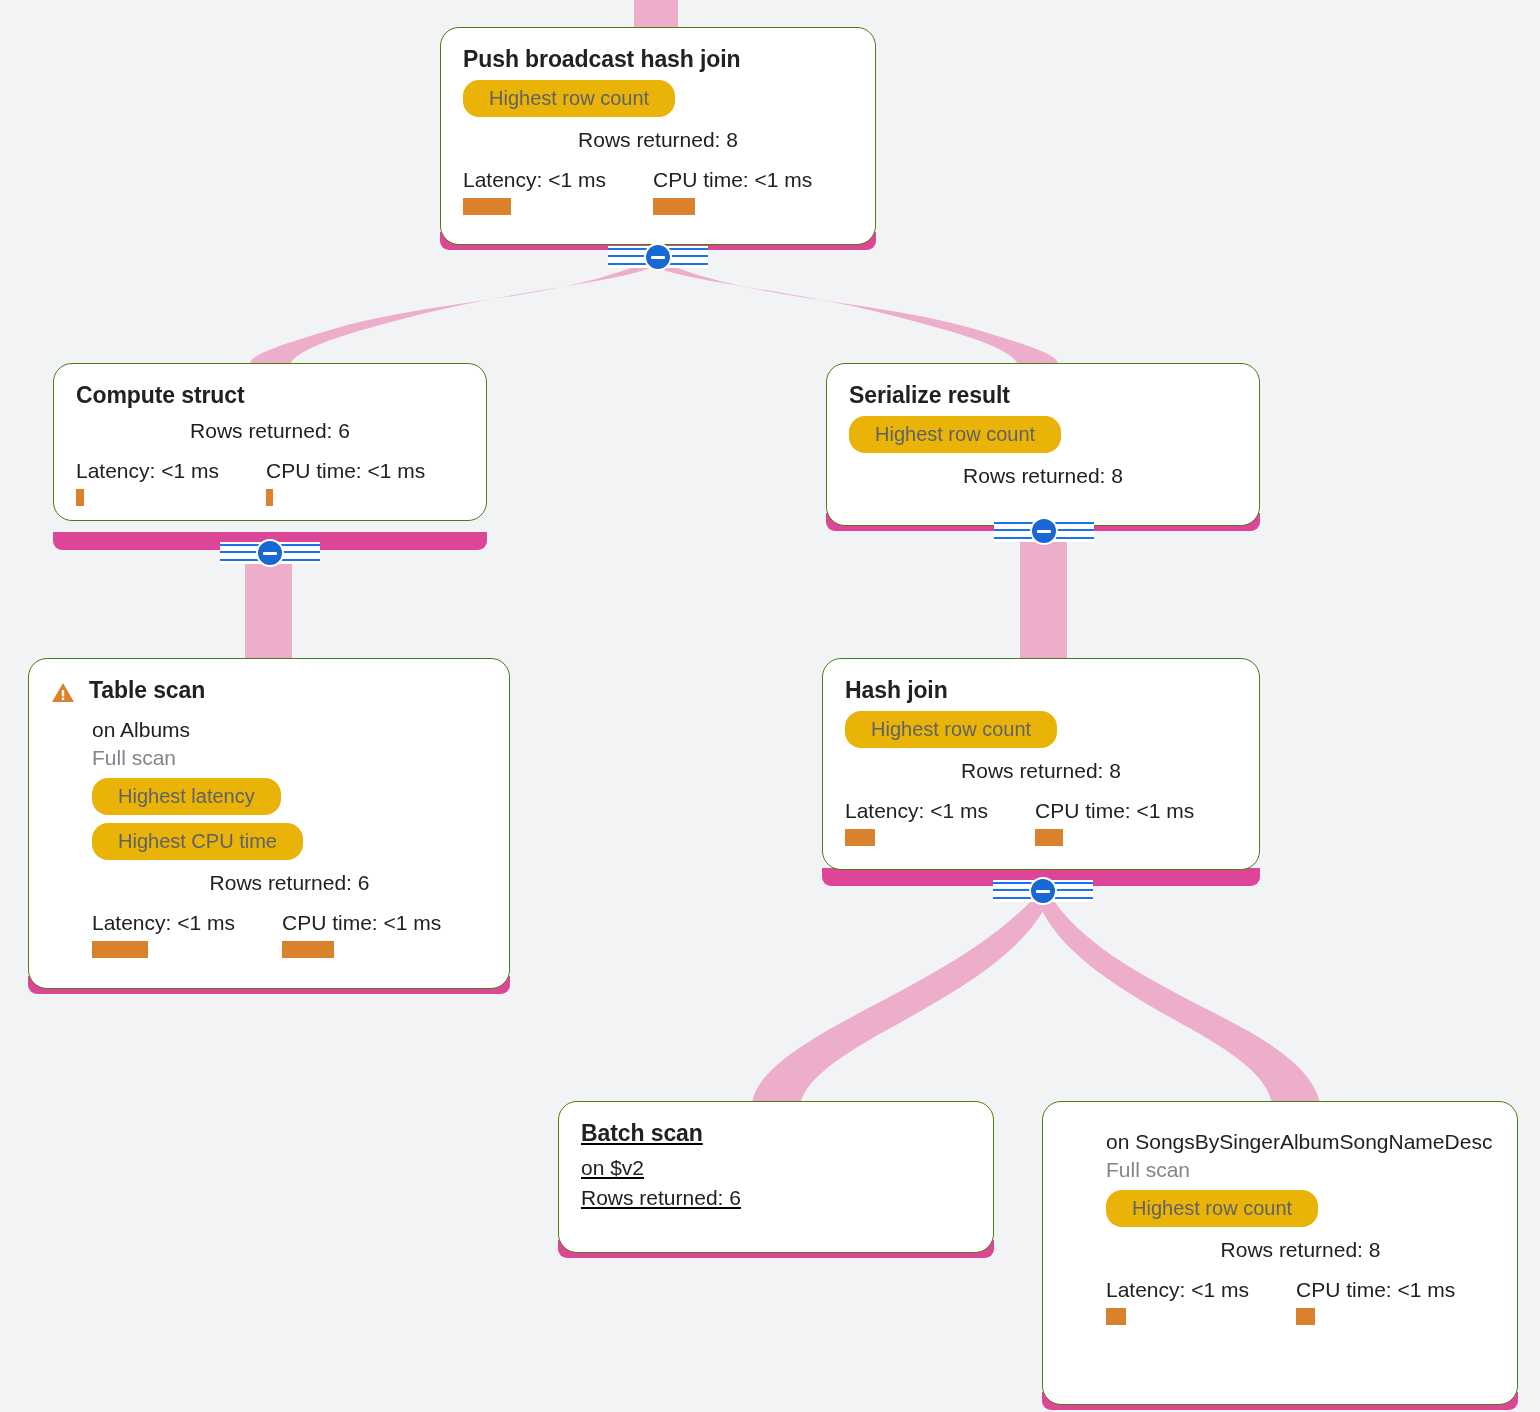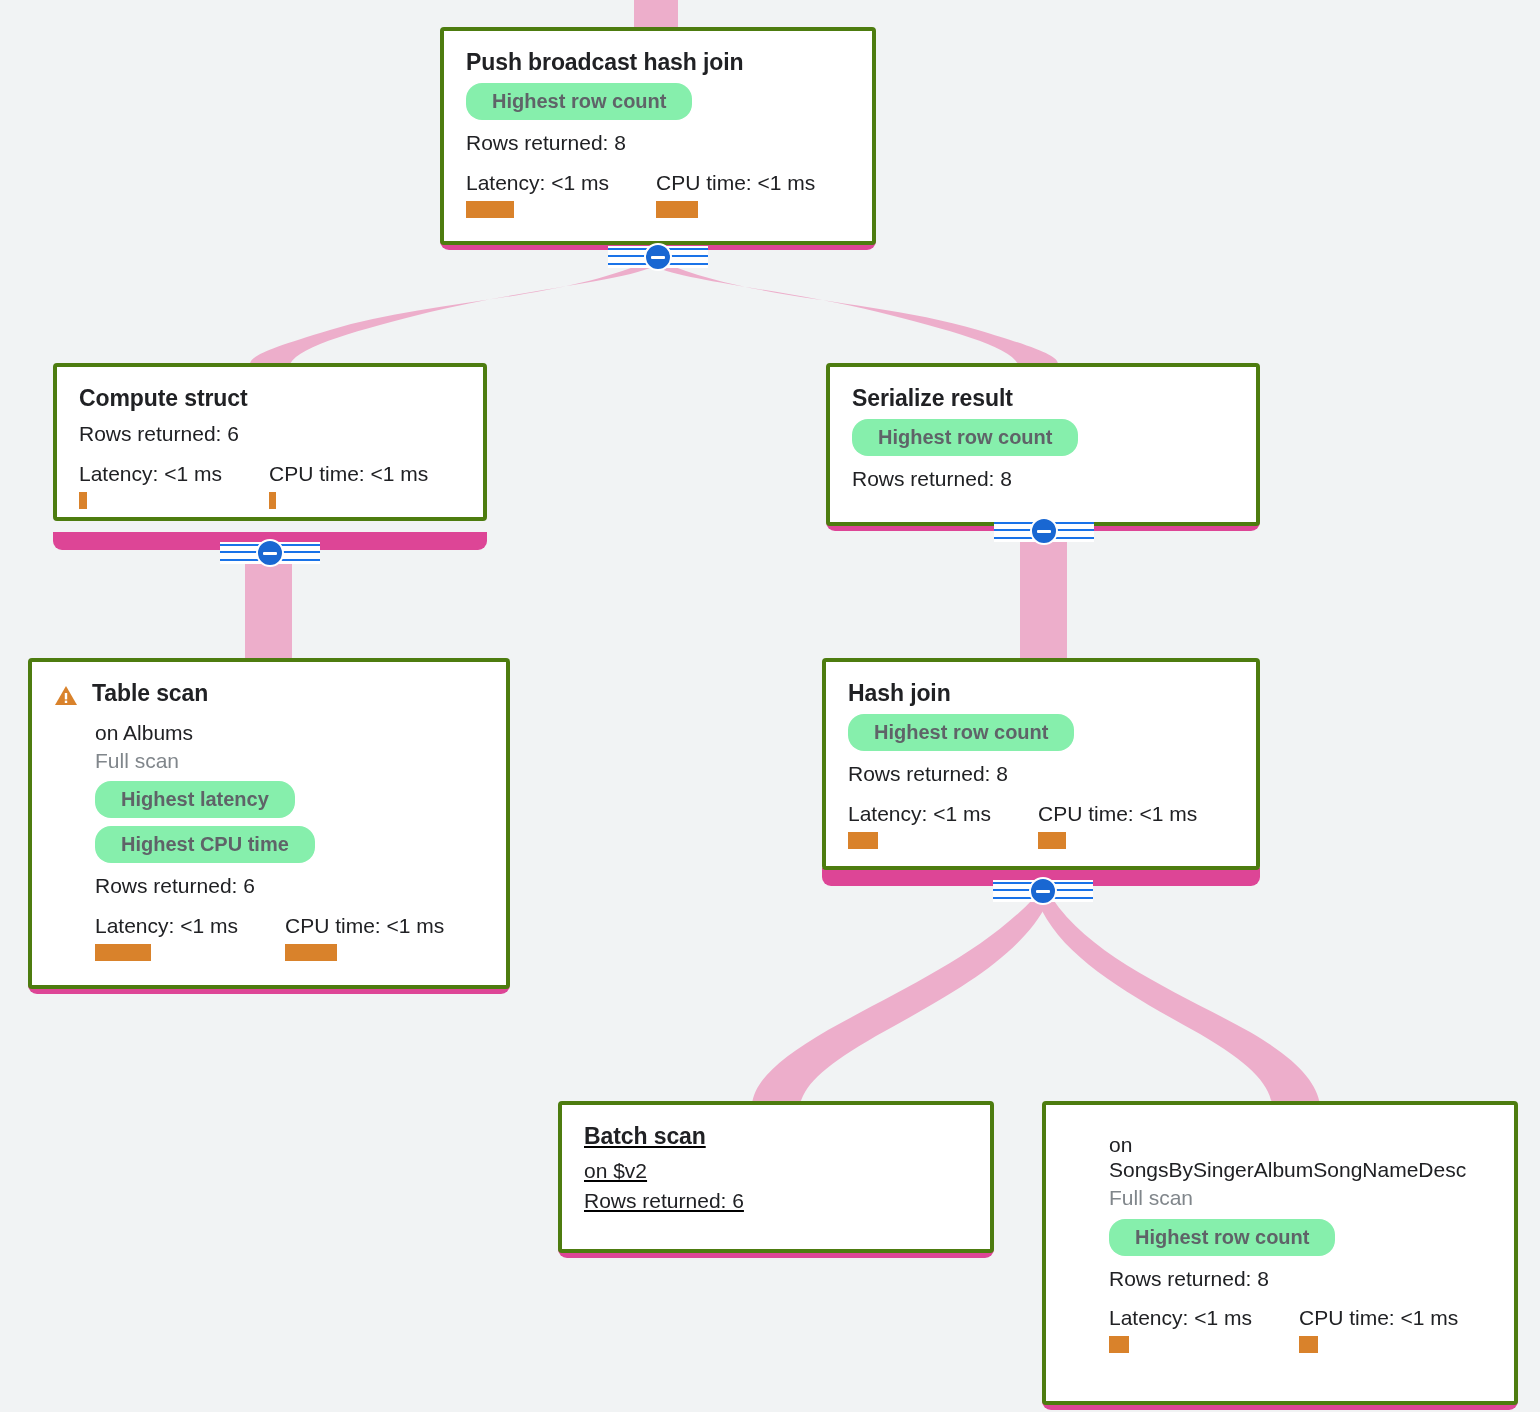--- a/index.html
+++ b/index.html
@@ -19,22 +19,22 @@
     position: absolute;
     left: 0; top: 0;
     width: 1540px;
     height: 1412px;
     pointer-events: none;
   }
   .node {
     position: absolute;
     box-sizing: border-box;
     background: #FFFFFF;
-    border: 4px solid #4d7c0f;
-    border-radius: 4px;
+    border: 1px solid #4d7c0f;
+    border-radius: 19px;
     z-index: 5;
   }
   .node-bar {
     position: absolute;
     left: 0;
     bottom: -14px;
     height: 18px;
     border-bottom-left-radius: 9px;
     border-bottom-right-radius: 9px;
     background: #DD4596;
@@ -73,34 +73,34 @@
     line-height: 1.2;
   }
   .sub-muted {
     font-size: 21px;
     color: #80868B;
     margin-top: 3px;
     line-height: 1.2;
   }
   .pill {
     display: inline-block;
-    background: #86efac;
+    background: #eab308;
     color: #5F6368;
     font-size: 20px;
     border-radius: 16px;
     padding: 6px 26px 7px 26px;
     margin-top: 8px;
     line-height: 1.2;
-    font-weight: bold;
   }
   .rows-line {
     font-size: 21px;
     color: #202124;
     margin-top: 10px;
     line-height: 1.2;
+    text-align: center;
   }
   .metrics {
     display: flex;
     margin-top: 14px;
   }
   .metric {
     display: flex;
     flex-direction: column;
   }
   .metric-label {

